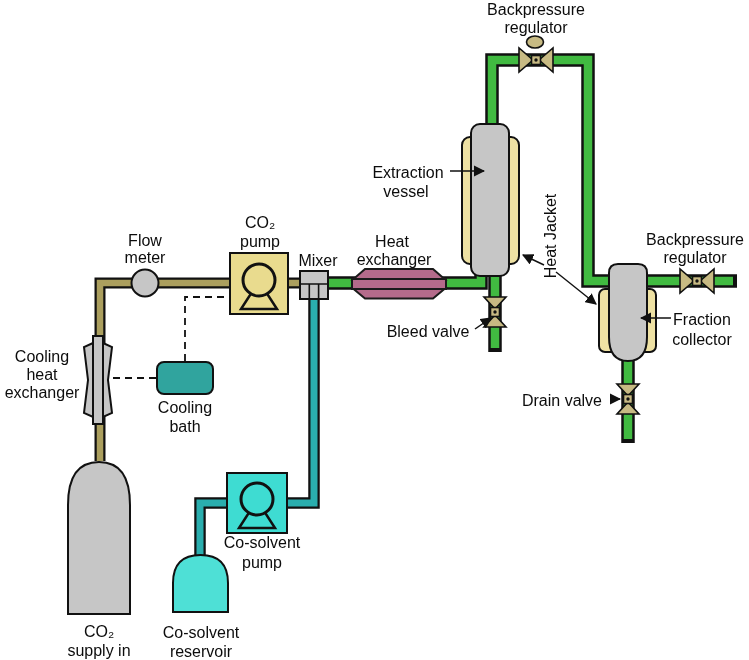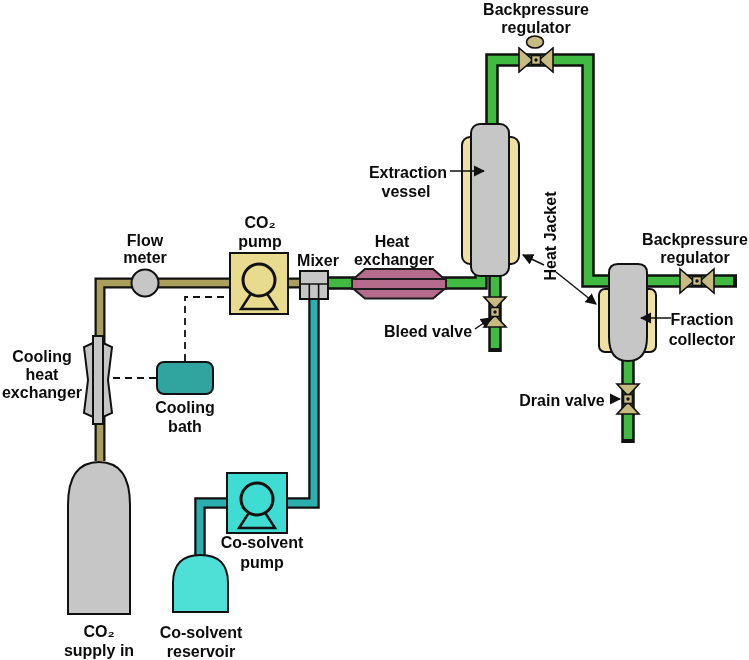--- a/index.html
+++ b/index.html
@@ -1,16 +1,16 @@
 <!DOCTYPE html>
 <html><head>
 <meta charset="utf-8">
 <style>
   html,body{margin:0;padding:0;background:#ffffff;}
-  .stage{position:relative;width:749px;height:660px;background:#ffffff;overflow:hidden;font-weight:bold;}
+  .stage{position:relative;width:749px;height:660px;background:#ffffff;overflow:hidden;}
   svg{display:block;}
   .lbl{font-family:"Liberation Sans","DejaVu Sans",sans-serif;font-size:16px;fill:#0c0c0c;}
   
   .pipeO-g{stroke:#111;stroke-width:13.5;fill:none;}
   .pipeF-g{stroke:#41ba41;stroke-width:8.5;fill:none;}
   .pipeO-o{stroke:#111;stroke-width:11;fill:none;}
   .pipeF-o{stroke:#ab9f5e;stroke-width:6.5;fill:none;}
   .pipeO-t{stroke:#111;stroke-width:11.5;fill:none;}
   .pipeF-t{stroke:#2aaeae;stroke-width:7;fill:none;}
   .dash{stroke:#111;stroke-width:1.8;fill:none;stroke-dasharray:7 5;}

